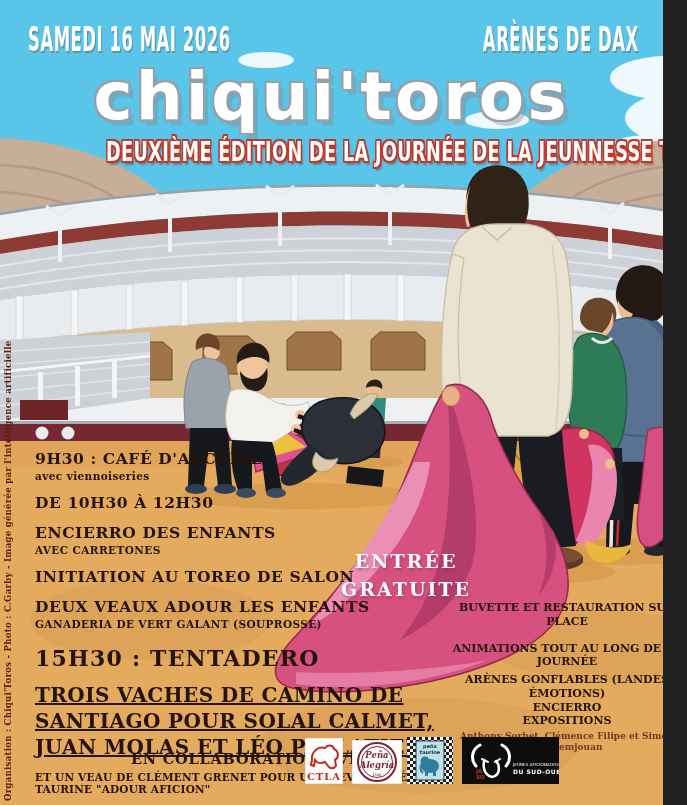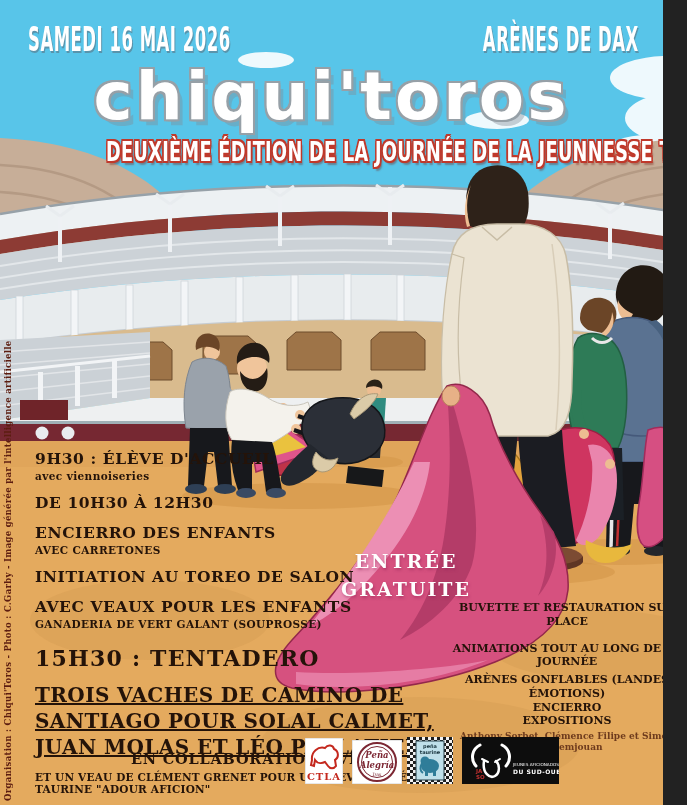--- a/index.html
+++ b/index.html
@@ -308,35 +308,35 @@
   <h1 class="abs title">chiqui'toros</h1>
   <div class="abs subtitle">DEUXIÈME ÉDITION DE LA JOURNÉE DE LA JEUNNESSE TAURINE</div>
 
   <div class="abs badge">
     <div>ENTRÉE</div>
     <div>GRATUITE</div>
   </div>
 
   <div class="program">
     <div class="p-item">
-      <div class="p-main">9H30 : ÉLÈVE D'ACCUEIL</div>
+      <div class="p-main">9H30 : CAFÉ D'ACCUEIL</div>
       <div class="p-sub">avec viennoiseries</div>
     </div>
     <div class="p-item">
       <div class="p-main">DE 10H30 À 12H30</div>
     </div>
     <div class="p-item">
       <div class="p-main">ENCIERRO DES ENFANTS</div>
       <div class="p-sub">AVEC CARRETONES</div>
     </div>
     <div class="p-item">
       <div class="p-main">INITIATION AU TOREO DE SALON</div>
     </div>
     <div class="p-item">
-      <div class="p-main">AVEC VEAUX POUR LES ENFANTS</div>
+      <div class="p-main">DEUX VEAUX ADOUR LES ENFANTS</div>
       <div class="p-sub">GANADERIA DE VERT GALANT (SOUPROSSE)</div>
     </div>
     <div class="p-big">15H30 : TENTADERO</div>
     <div class="p-detail">TROIS VACHES DE CAMINO DE SANTIAGO POUR SOLAL CALMET, JUAN MOLAS ET LÉO PALLATIER</div>
     <div class="p-note">ET UN VEAU DE CLÉMENT GRENET POUR UN ÉLÈVE DE L'ÉCOLE TAURINE "ADOUR AFICION"</div>
   </div>
 
   <div class="info">
     <div class="i0">BUVETTE ET RESTAURATION SUR PLACE</div>
     <div class="i1">ANIMATIONS TOUT AU LONG DE LA JOURNÉE</div>

